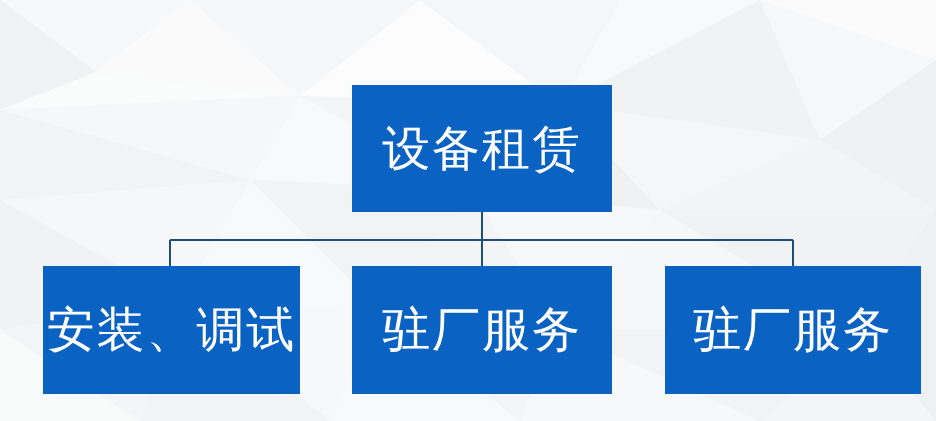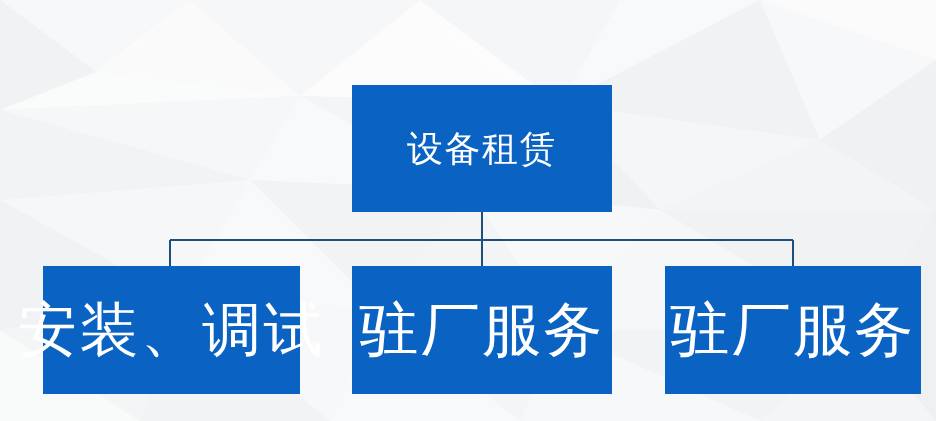--- a/index.html
+++ b/index.html
@@ -62,41 +62,41 @@
     text-align: center;
     user-select: none;
   }
 
   #node-root {
     left: 352px;
     top: 85px;
     width: 260px;
     height: 127px;
   }
-  #node-root .node-label { font-size: 36px; }
+  #node-root .node-label { font-size: 48px; }
 
   #node-child-0 {
     left: 43px;
     top: 266px;
     width: 257px;
     height: 128px;
   }
   #node-child-1 {
     left: 352px;
     top: 266px;
     width: 260px;
     height: 128px;
   }
   #node-child-2 {
     left: 665px;
     top: 266px;
     width: 256px;
     height: 128px;
   }
-  .child-row .node-label { font-size: 59px; }
+  .child-row .node-label { font-size: 48px; }
 </style>
 </head>
 <body>
 
 <div id="canvas">
 
   <svg id="bg-texture" viewBox="0 0 936 421" preserveAspectRatio="none" aria-hidden="true">
     <rect x="0" y="0" width="936" height="421" fill="#f3f4f5"></rect>
     <g stroke="none">
       <polygon points="0,0 190,0 96,72" fill="#f7f8f9"></polygon>

